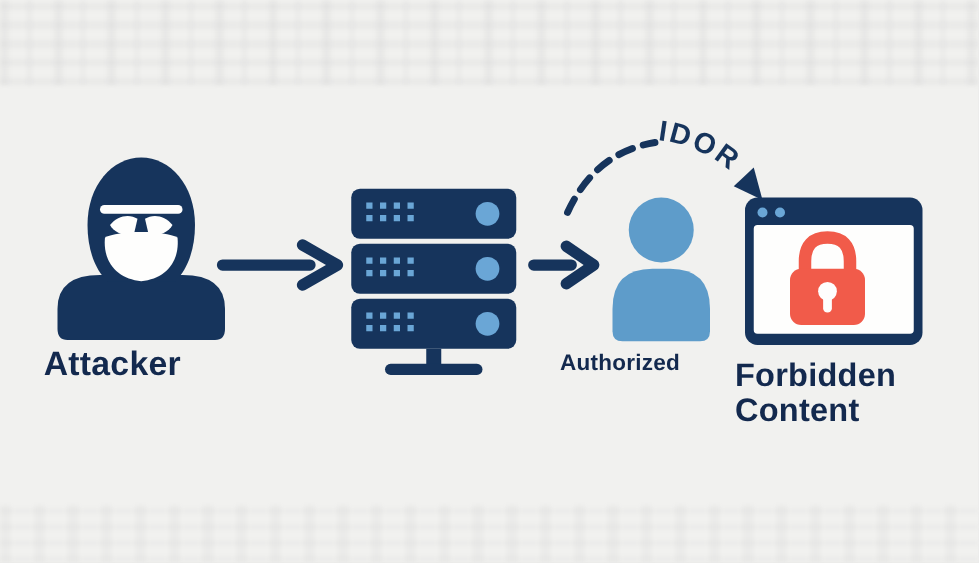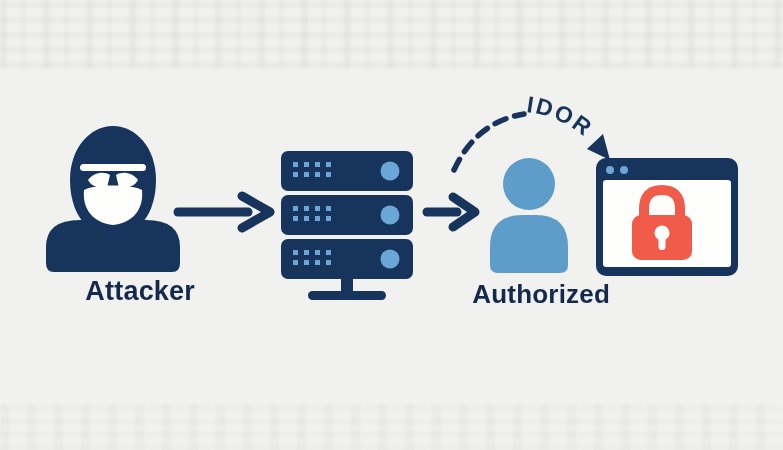--- a/index.html
+++ b/index.html
@@ -29,24 +29,24 @@
   .server-icon{left:278px;top:145px;width:140px;height:158px}
   .user-icon{left:482px;top:157px;width:94px;height:116px}
   .browser-icon{left:594px;top:156px;width:148px;height:124px}
   .arrow1{left:172px;top:192px;width:104px;height:40px}
   .arrow2{left:423px;top:192px;width:60px;height:40px}
   .idor-edge{left:442px;top:92px;width:182px;height:92px}
 
   .label{
     position:absolute;
     color:var(--text_navy,#13294E);
-    font-weight:700;text-align:right;line-height:1.07;letter-spacing:.2px;
+    font-weight:700;text-align:left;line-height:1.07;letter-spacing:.2px;
   }
   .attacker-label{left:35px;top:277px;width:160px;font-size:27px}
-  .user-label{left:448px;top:281px;width:162px;font-size:26px}
+  .user-label{left:448px;top:281px;width:162px;font-size:18px}
   .forbidden-label{left:588px;top:287px;width:158px;font-size:26px}
 
   .fn{fill:var(--navy,#16345C)}
   .fb{fill:var(--blue,#5E9CCA)}
   .fl{fill:var(--light_blue,#6AA6D6)}
   .fr{fill:var(--red,#F15B4A)}
   .fw{fill:#FEFEFD}
   .sn{stroke:var(--navy,#16345C)}
   .sr{stroke:var(--red,#F15B4A)}
   .idor-text{
@@ -161,13 +161,17 @@
     <circle class="fl" cx="16" cy="14" r="4"></circle>
     <circle class="fl" cx="30" cy="14" r="4"></circle>
 
     <g>
       <path class="sr" d="M50,62 L50,53 Q50,34 68,34 Q86,34 86,53 L86,62" fill="none" stroke-width="10"></path>
       <rect class="fr" x="38" y="59" width="60" height="45" rx="9"></rect>
       <circle class="fw" cx="68" cy="77" r="7.5"></circle>
       <rect class="fw" x="64.5" y="80" width="7" height="14" rx="3.5"></rect>
     </g>
   </svg>
+  <div class="label forbidden-label">
+    <span>Forbidden</span><br>
+    <span>Content</span>
+  </div>
 </div>
 
 </body></html>

